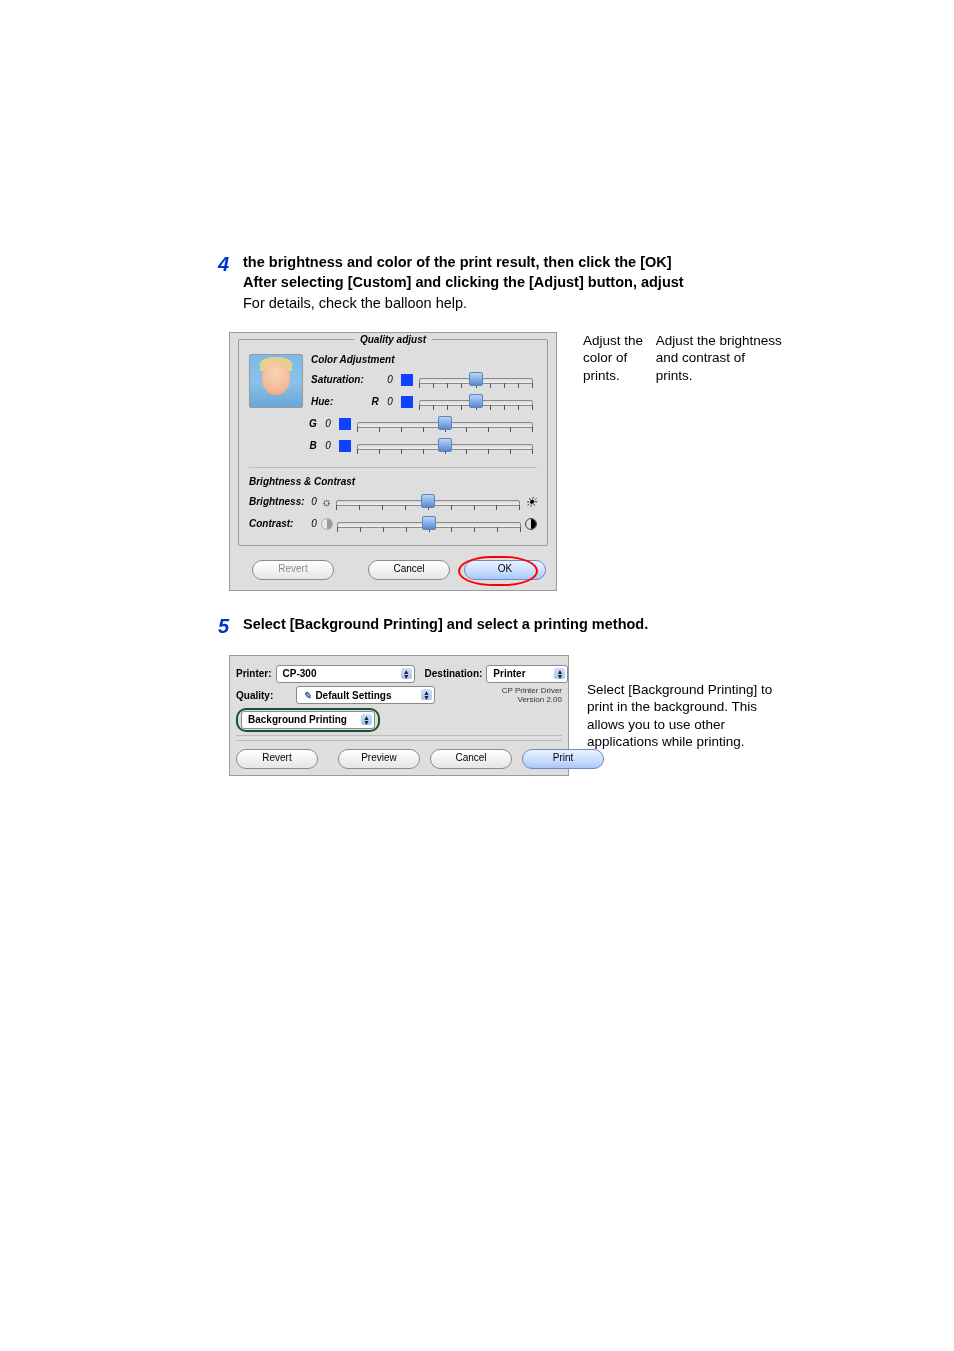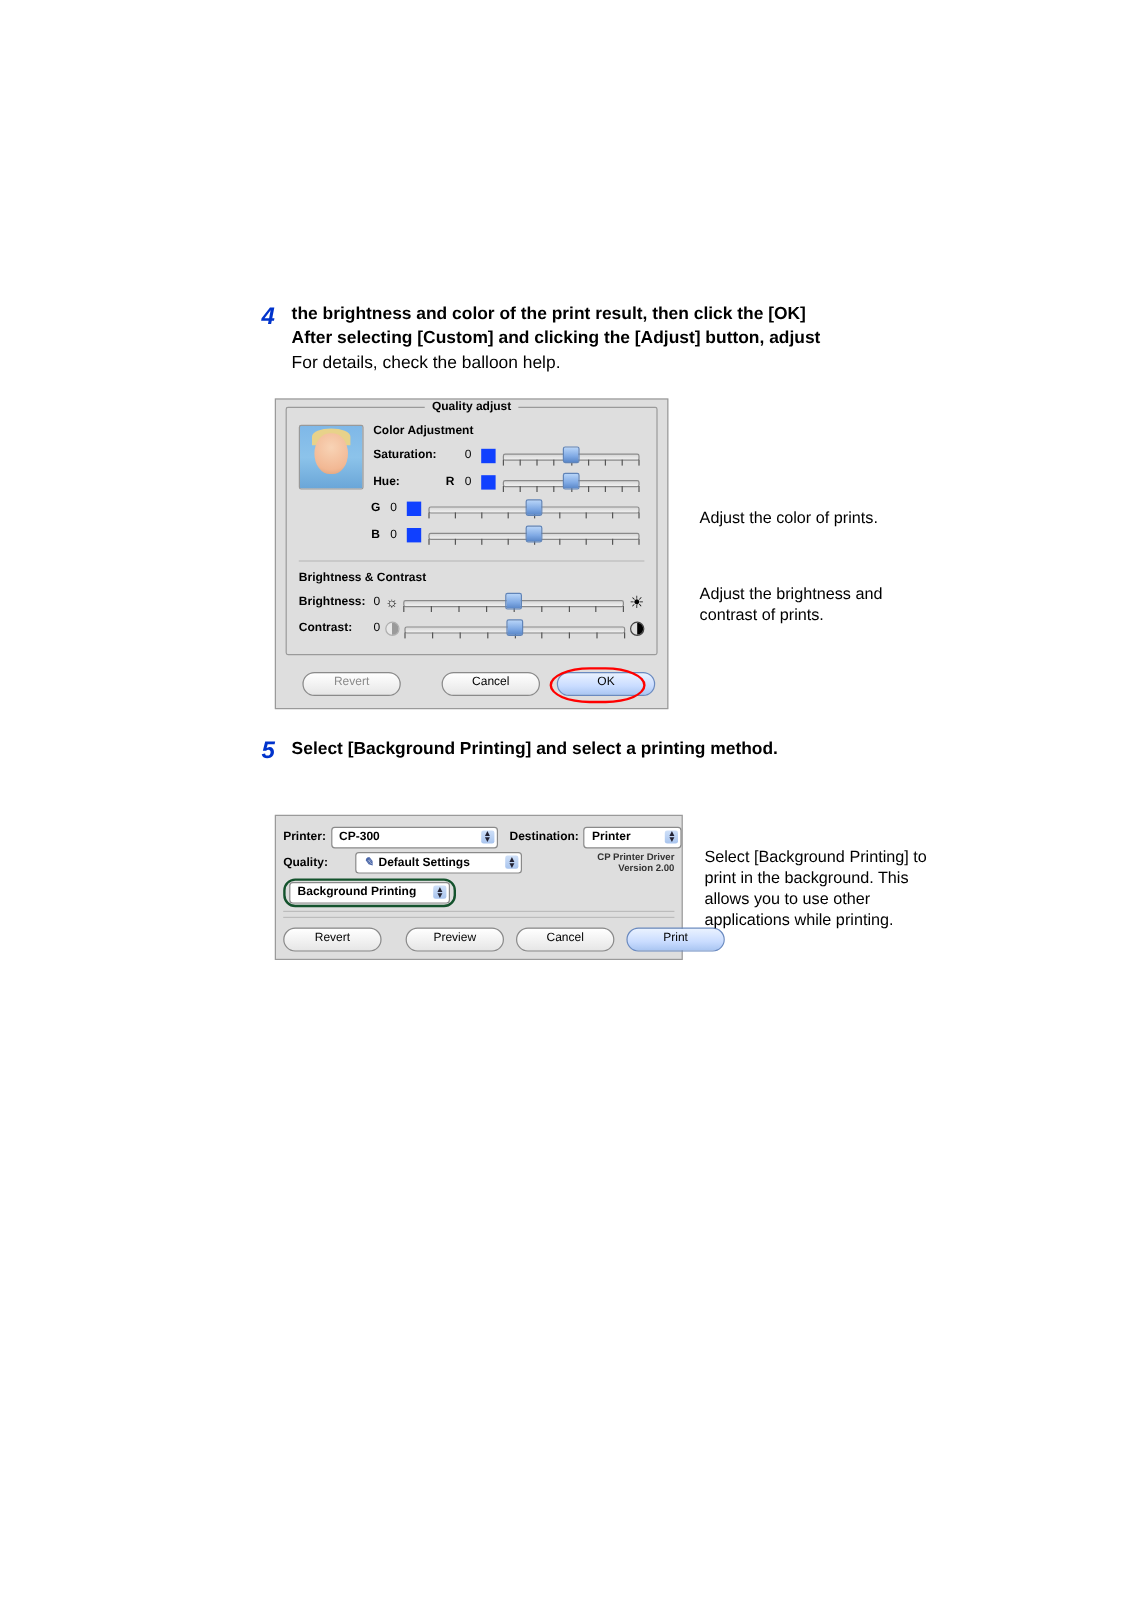--- a/index.html
+++ b/index.html
@@ -7,21 +7,21 @@
   .content{padding:253px 140px 0 197px;}
   
   .step{display:flex;align-items:flex-start;margin-bottom:18px;}
   .step-num{width:32px;flex:0 0 32px;color:#0033cc;font-weight:bold;font-size:20px;font-style:italic;text-align:right;padding-right:14px;line-height:1.1;}
   .step-body{flex:1;}
   .step-title{font-weight:bold;font-size:14.5px;line-height:1.35;}
   .step-sub{font-size:14.5px;line-height:1.35;margin-top:2px;}
   
   .figure-row{display:flex;align-items:stretch;margin-top:8px;margin-left:32px;}
   .panel{border:1px solid #9a9a9a;background:#dedede;font-family:"Lucida Grande","Geneva",Arial,sans-serif;font-size:10px;color:#000;}
-  .callouts{flex:0 0 200px;display:flex;flex-direction:column;justify-content:center;padding: 0 0 0 26px;}
+  .callouts{flex:0 0 200px;display:flex;flex-direction:row;justify-content:space-between;padding: 0 0 0 26px;}
   .callout{font-size:13.5px;line-height:1.3;position:relative;}
   
   .qa{width:326px;padding:0;}
   .groupbox{border:1px solid #9a9a9a;margin:6px 8px;border-radius:2px;position:relative;}
   .groupbox-title{position:absolute;top:-6px;left:50%;transform:translateX(-50%);background:#dedede;padding:0 6px;font-weight:bold;font-size:10px;}
   .gb-content{padding:10px 10px 8px 10px;}
   .sec-title{font-weight:bold;font-size:10px;margin:4px 0 6px 0;}
   .photo{width:52px;height:52px;border:1px solid #999;background:
     linear-gradient(180deg,#7fb8e8 0%,#8cc3ea 50%,#6aa6d8 100%);
     position:relative;overflow:hidden;
@@ -49,27 +49,27 @@
   .slider-ticks{position:absolute;left:0;right:0;top:12px;height:6px;display:flex;justify-content:space-between;}
   .slider-ticks span{width:1px;height:5px;background:#555;}
   .slider-thumb{position:absolute;top:1px;left:50%;transform:translateX(-50%);width:12px;height:12px;border-radius:2px;
     background:linear-gradient(180deg,#b7d4f8,#7fa9e4 60%,#5a87c8);border:1px solid #6084b8;}
   .buttons{display:flex;justify-content:flex-end;gap:14px;padding:8px 10px 10px 10px;}
   .mac-btn{min-width:60px;height:18px;border:1px solid #8a8a8a;border-radius:10px;background:linear-gradient(#fff,#e6e6e6);font-size:10px;text-align:center;line-height:16px;padding:0 10px;}
   .mac-btn.disabled{color:#8a8a8a;}
   .mac-btn.primary{background:linear-gradient(#eaf2ff,#c9dcff 60%,#aac6f2);border-color:#6a8ac0;color:#000;}
   .circle-ok{position:absolute;border:2px solid #ff0000;border-radius:50%/60%;pointer-events:none;}
   
-  .pd{width:326px;padding:6px;margin-top:24px;}
+  .pd{width:326px;padding:6px;}
   .pd-row{display:flex;align-items:center;margin:3px 0;font-size:10px;font-weight:bold;gap:4px;}
   .pd-row .lbl{width:56px;text-align:left;}
   .mac-select{height:16px;border:1px solid #8a8a8a;border-radius:3px;background:#fff;display:flex;align-items:center;padding:0 16px 0 6px;font-size:10px;position:relative;min-width:60px;}
   .mac-select::after{content:"";position:absolute;right:2px;top:2px;width:11px;height:11px;border-radius:2px;background:linear-gradient(#cfe0f8,#a8c4ee);}
   .mac-select .updown{position:absolute;right:4px;top:3px;font-size:7px;line-height:5px;color:#223;z-index:2;}
-  .pd-right-meta{margin-left:auto;text-align:right;font-size:8px;font-weight:bold;color:#333;line-height:1.2;}
+  .pd-right-meta{margin-left:auto;text-align:right;font-size:8px;font-weight:normal;color:#333;line-height:1.2;}
   .radio-row{display:flex;align-items:center;gap:4px;font-size:10px;font-weight:bold;margin-left:2px;}
   .radio{width:10px;height:10px;border-radius:50%;border:1px solid #666;background:#fff;display:inline-flex;align-items:center;justify-content:center;}
   .radio.selected::after{content:"";width:5px;height:5px;border-radius:50%;background:#222;}
   .pd-body{min-height:120px;}
   .pd-buttons{display:flex;gap:10px;margin-top:8px;}
   .pd-buttons .spacer{flex:1;}
   .red-oval{border:2px solid #ff0000;border-radius:14px/10px;display:inline-flex;align-items:center;padding:1px 2px;}
   .red-round{border:2px solid #14532d;border-radius:10px;padding:1px 3px;display:inline-flex;align-items:center;}
   
   .footer{position:absolute;left:0;right:0;bottom:28px;height:40px;display:flex;align-items:center;justify-content:center;}
@@ -93,21 +93,21 @@
       <div class="step-num">4</div>
       <div class="step-body">
         <div class="step-title">the brightness and color of the print result, then click the [OK]</div>
         <div class="step-title">After selecting [Custom] and clicking the [Adjust] button, adjust</div>
         <div class="step-sub">For details, check the balloon help.</div>
       </div>
     </div>
 
     <div class="figure-row">
       <div class="panel qa">
-        <div class="groupbox" style="position:relative;">
+        <div class="groupbox" style="position:relative;font-style:italic;">
           <div class="groupbox-title">Quality adjust</div>
           <div class="gb-content">
 
             <div class="cf">
               <div class="photo">
                 <div class="hair"></div>
                   <div class="face"></div>
               </div>
               <div class="sec-title">Color Adjustment</div>
 

